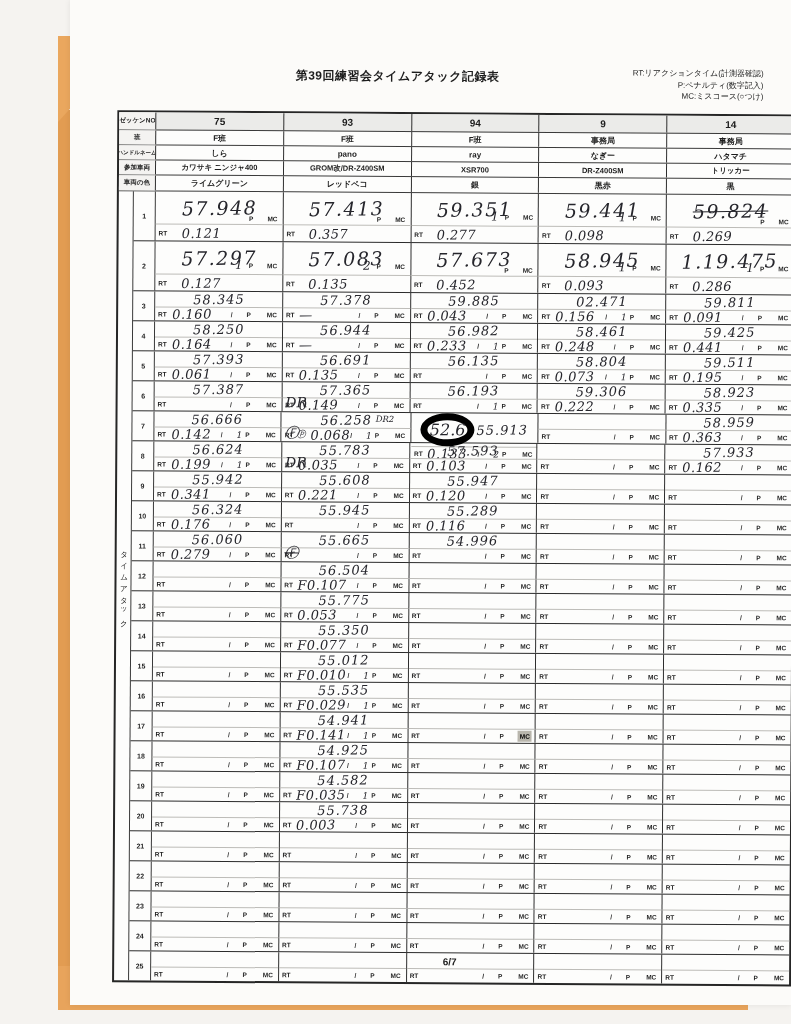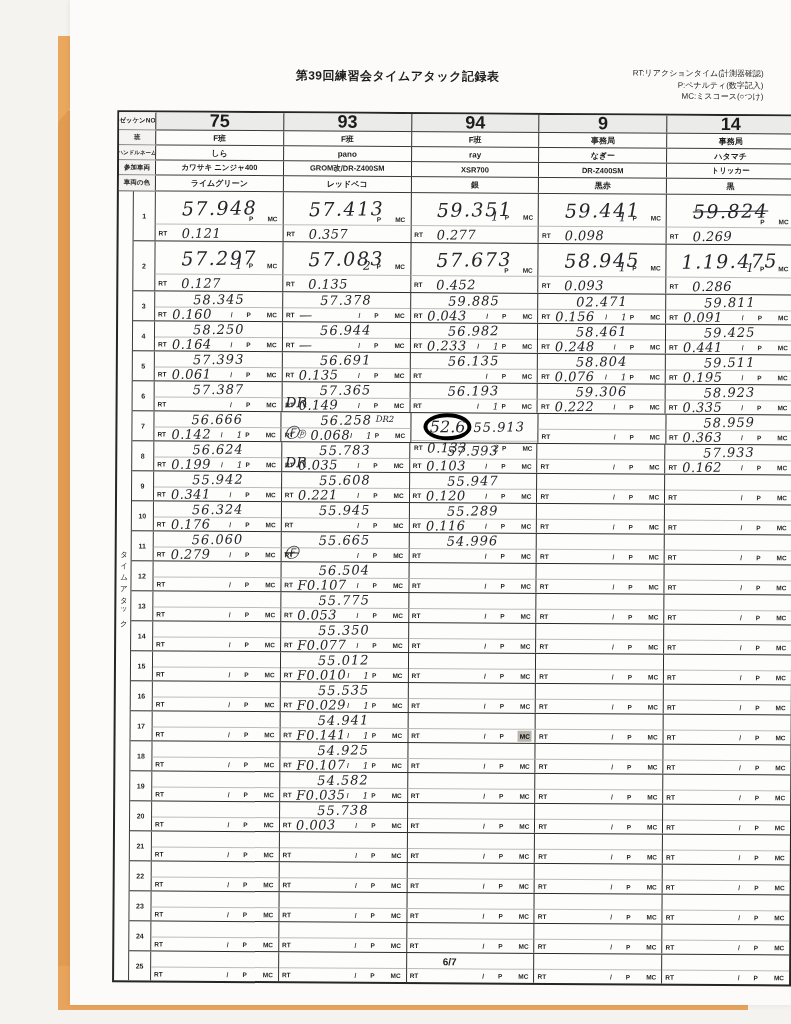--- a/index.html
+++ b/index.html
@@ -28,21 +28,21 @@
   
   .irow{display:flex;border-bottom:1px solid #3a3a3a;align-items:stretch;}
   .irow:last-of-type{border-bottom:2px solid #262626;}
   .ilabel{width:36px;flex:0 0 36px;display:flex;align-items:center;justify-content:center;
     font-size:6.5px;font-weight:bold;border-right:1.5px solid #2e2e2e;background:#f4f3f1;
     white-space:nowrap;overflow:hidden;}
   .ival{flex:1;display:flex;align-items:center;justify-content:center;border-right:1.5px solid #2e2e2e;
     font-size:8px;font-weight:bold;color:#1c1c1c;}
   .ival:last-child{border-right:none;}
   .irow.r-no{height:17px;background:#ebebe9;}
-  .irow.r-no .ival{font-size:18px;}
+  .irow.r-no .ival{font-size:10px;}
   .irow.r-class{height:14px;}
   .irow.r-name{height:14px;}
   .irow.r-name .ilabel{font-size:5.5px;}
   .irow.r-bike{height:14px;}
   .irow.r-bike .ival{font-size:7.5px;}
   .irow.r-color{height:15px;}
 
   
   .runs{display:flex;}
   .strip{flex:0 0 14px;border-right:1px solid #3a3a3a;display:flex;align-items:center;justify-content:center;}
@@ -72,21 +72,21 @@
   
   .hw{font-family:"DejaVu Serif","Liberation Serif",serif;font-style:italic;color:#26262c;}
   .hw-time{font-size:13px;letter-spacing:1px;transform:rotate(-1.2deg);white-space:nowrap;}
   .run.tall .hw-time{font-size:19px;letter-spacing:1.5px;}
   .hw-time.strike{text-decoration:line-through;}
   .hw-rt{font-size:13px;margin-left:5px;letter-spacing:.5px;transform:rotate(-1deg);white-space:nowrap;}
   .run.tall .hw-rt{font-size:13px;margin-left:14px;}
   .hw-pre{font-size:14px;position:absolute;left:3px;top:12px;white-space:nowrap;}
   .hw-pre.scrib{text-decoration:line-through;}
   .hw-suf{font-size:8.5px;position:absolute;right:16px;top:1px;}
-  .circ{border:4px solid #000000;border-radius:50%;padding:0 2px;}
+  .circ{border:7px solid #000000;border-radius:50%;padding:0 2px;}
   .hw-pen{font-size:9px;margin-right:3px;}
   .run.tall .penline{position:absolute;right:5px;bottom:2px;display:flex;align-items:center;gap:14px;}
   .run.tall .penline .hw-pen{font-size:12px;margin-right:-8px;}
   .hw-rx{font-size:9px;margin-left:3px;}
 
   .footer{position:absolute;left:115px;top:956px;width:675px;text-align:center;
     font-size:10px;font-weight:bold;color:#1d1d1d;}
 </style>
 </head>
 <body>
@@ -459,21 +459,21 @@
                 <span class="p-lbl lbl-p">P</span>
                 <span class="p-lbl lbl-mc">MC</span>
               </div>
             </div>
             <div class="cell">
               <div class="t-area">
                 <span class="hw hw-time">58.804</span>
               </div>
               <div class="rt-line">
                 <span class="p-lbl lbl-rt">RT</span>
-                <span class="hw hw-rt">0.076</span>
+                <span class="hw hw-rt">0.073</span>
                 <span class="p-lbl sl">/</span>
                 <span class="hw hw-pen">1</span>
                 <span class="p-lbl lbl-p">P</span>
                 <span class="p-lbl lbl-mc">MC</span>
               </div>
             </div>
             <div class="cell">
               <div class="t-area">
                 <span class="hw hw-time">59.511</span>
               </div>

